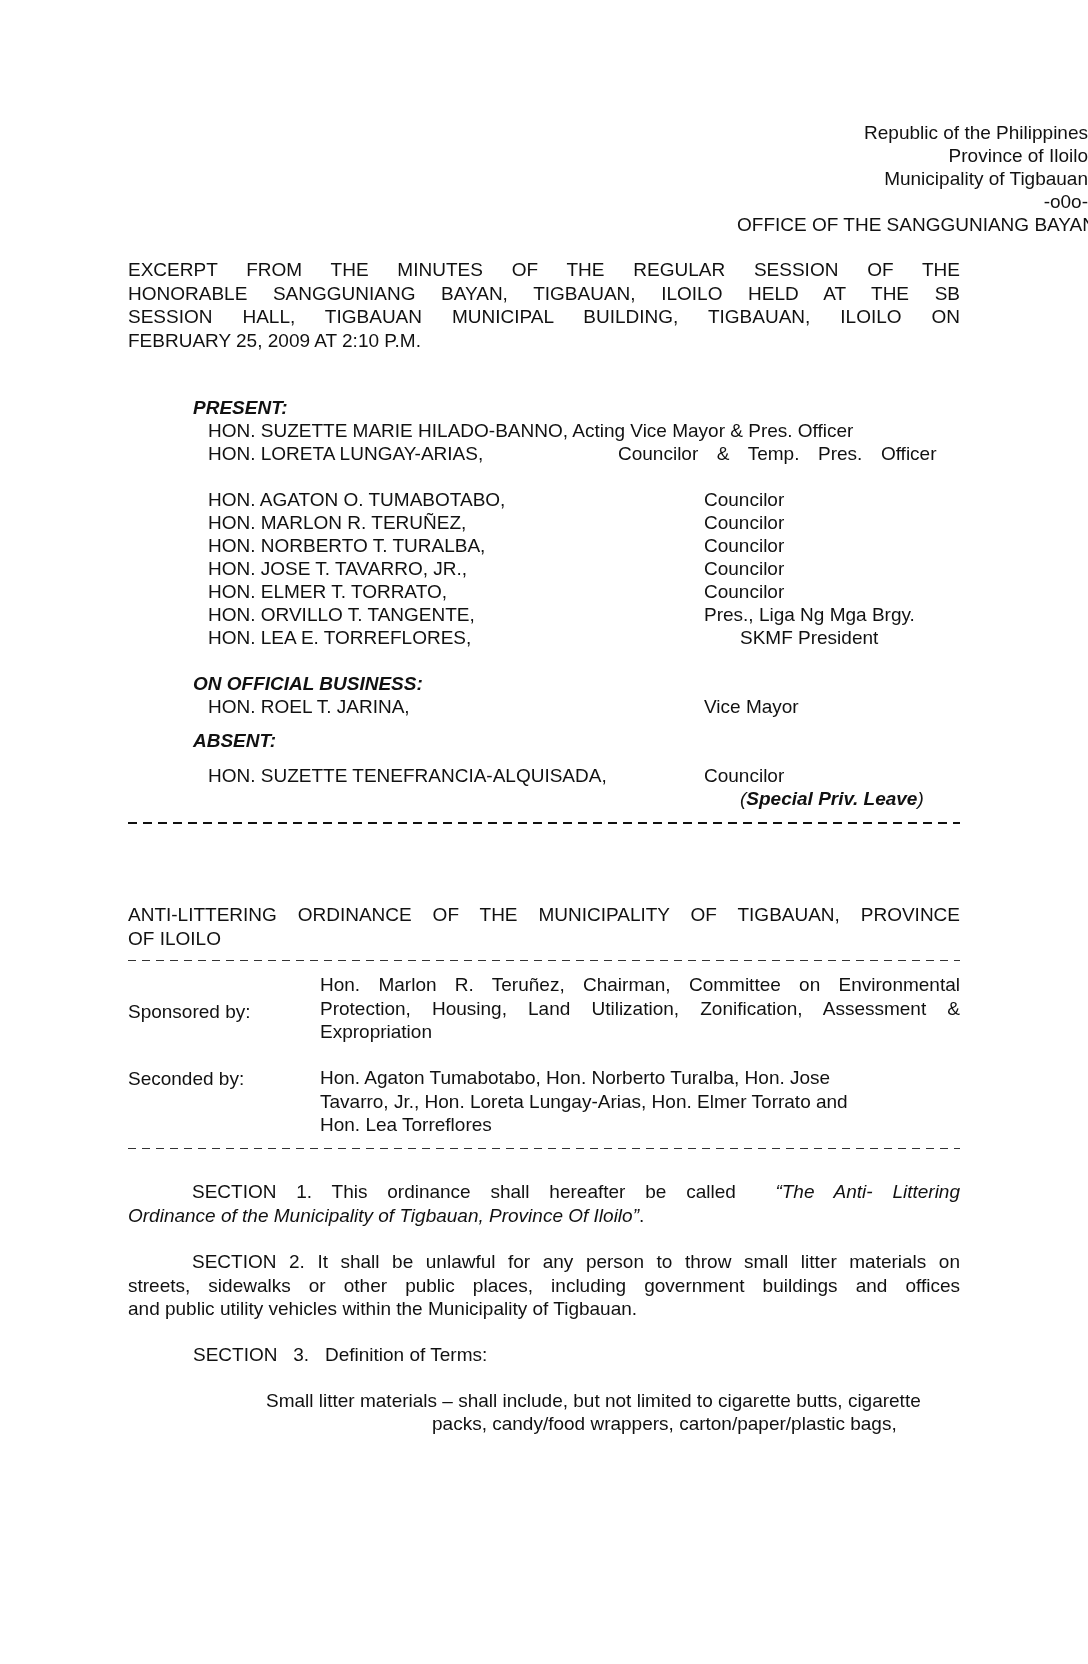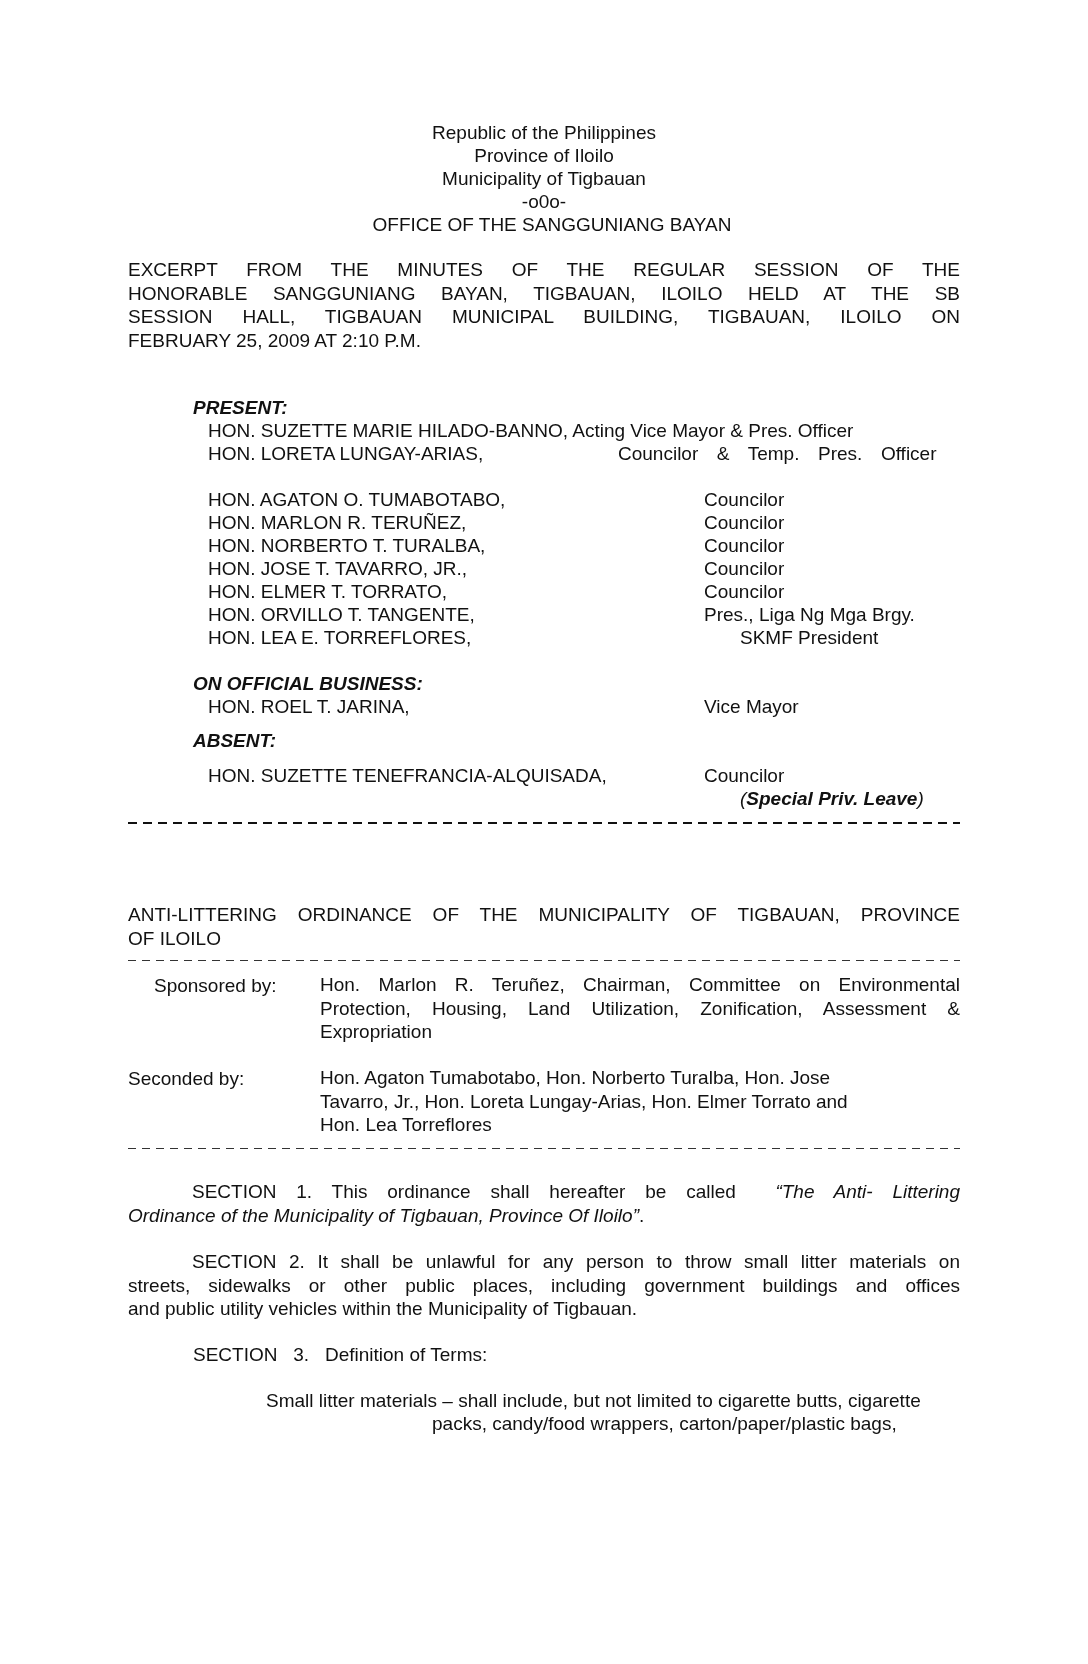--- a/index.html
+++ b/index.html
@@ -4,21 +4,21 @@
 <style>
   html, body { margin: 0; padding: 0; background: #ffffff; }
   body {
     width: 1088px; height: 1664px; position: relative; overflow: hidden;
     font-family: "Liberation Sans", sans-serif; color: #111;
     font-size: 19px;
   }
   .page { position: absolute; left: 0; top: 0; width: 1088px; height: 1664px; }
   .abs { position: absolute; white-space: nowrap; line-height: 23px; }
   .center { left: 0; width: 1088px; text-align: center; }
-  .header-line { letter-spacing: 0; }
+  .header-line { letter-spacing: 0; text-align: right; }
   .justify-block {
     position: absolute; left: 128px; width: 832px;
     text-align: justify; line-height: 25px; white-space: normal;
   }
   .justify-line { display: block; text-align: justify; text-align-last: justify; }
   .last-line { display: block; text-align: left; }
   .heading-bi { font-weight: bold; font-style: italic; }
   .member-name { left: 208px; }
   .member-role { left: 704px; }
   .dash-line {
@@ -81,21 +81,21 @@
   <div class="dash-line" style="top:822px;"></div>
 
 
   <div class="justify-block" style="top:903px; line-height:24px;">
     <span class="justify-line">ANTI-LITTERING ORDINANCE OF THE MUNICIPALITY OF TIGBAUAN, PROVINCE</span>
     <span class="last-line">OF ILOILO</span>
   </div>
 
   <div class="dash-line thin" style="top:960px;"></div>
 
-  <div class="abs label-col" style="top:974px;margin-left:26px;">Sponsored by:</div>
+  <div class="abs label-col" style="top:1000px;">Sponsored by:</div>
   <div class="value-col" style="top:973px; line-height:23.5px;">
     <span class="justify-line">Hon.  Marlon R. Teruñez, Chairman, Committee on Environmental</span>
     <span class="justify-line">Protection, Housing, Land Utilization, Zonification, Assessment &amp;</span>
     <span class="last-line">Expropriation</span>
   </div>
 
   <div class="abs label-col" style="top:1067px;">Seconded by:</div>
   <div class="value-col" style="top:1066px; line-height:23.5px;">
     <span class="last-line">Hon. Agaton Tumabotabo, Hon. Norberto Turalba, Hon. Jose</span>
     <span class="last-line">Tavarro, Jr., Hon. Loreta Lungay-Arias, Hon. Elmer Torrato and</span>

